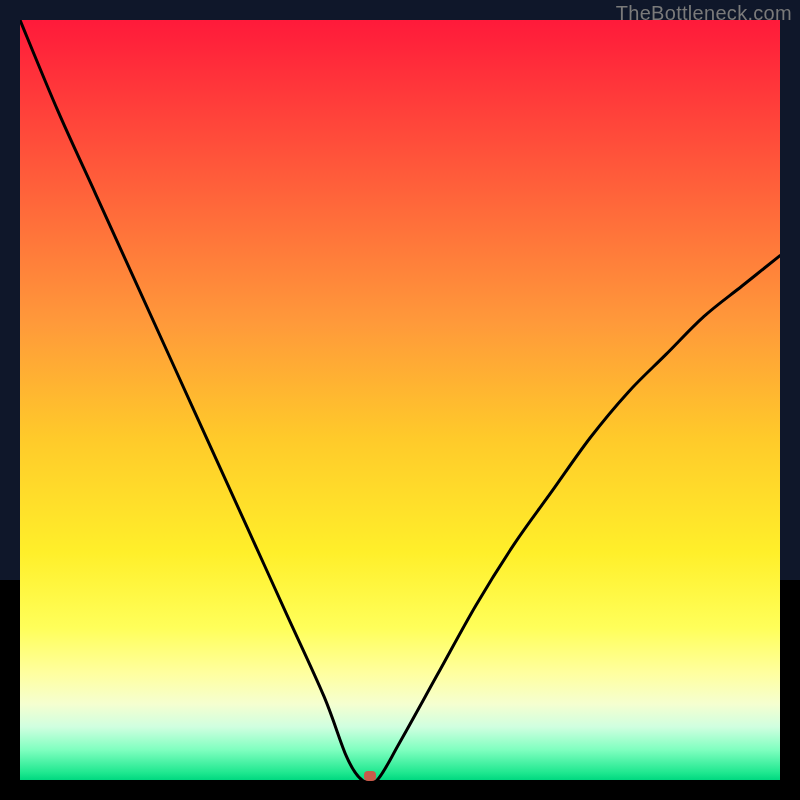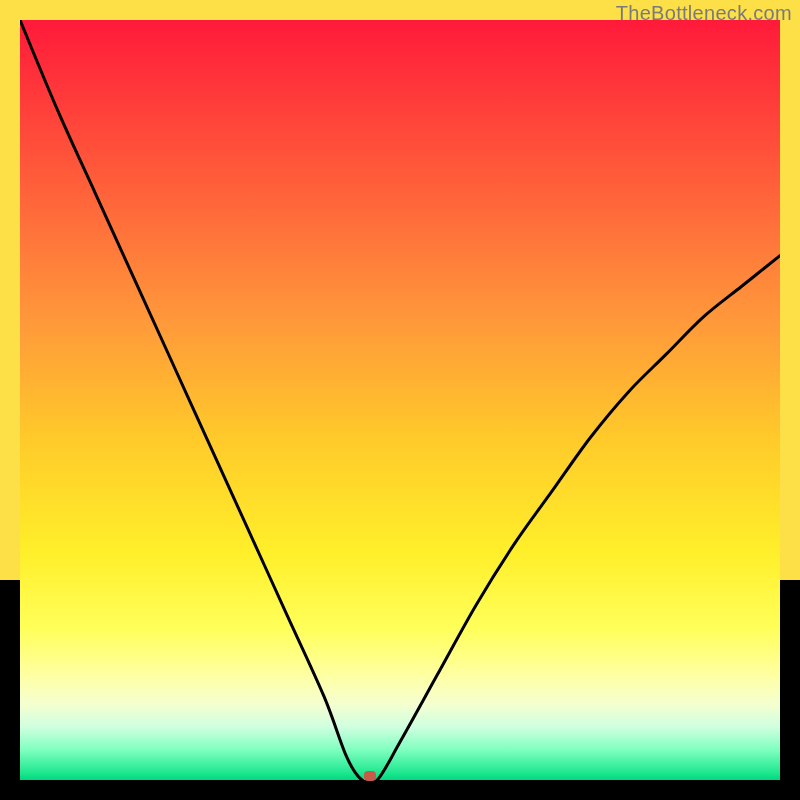--- a/index.html
+++ b/index.html
@@ -1,21 +1,21 @@
 <!DOCTYPE html>
 <html><head>
 <meta charset="utf-8">
 <style>
   * { margin: 0; padding: 0; box-sizing: border-box; }
   html, body { width: 800px; height: 800px; overflow: hidden; background: #000; }
   .chart-container {
     position: relative;
     width: 800px;
     height: 580px;
-    background: #fde047;
+    background: #0f172a;
     padding-left: 20px;
   }
   .plot-area {
     position: absolute;
     left: 20px;
     top: 20px;
     width: 760px;
     height: 760px;
     background: linear-gradient(to bottom,
       #ff1a3a 0%,

